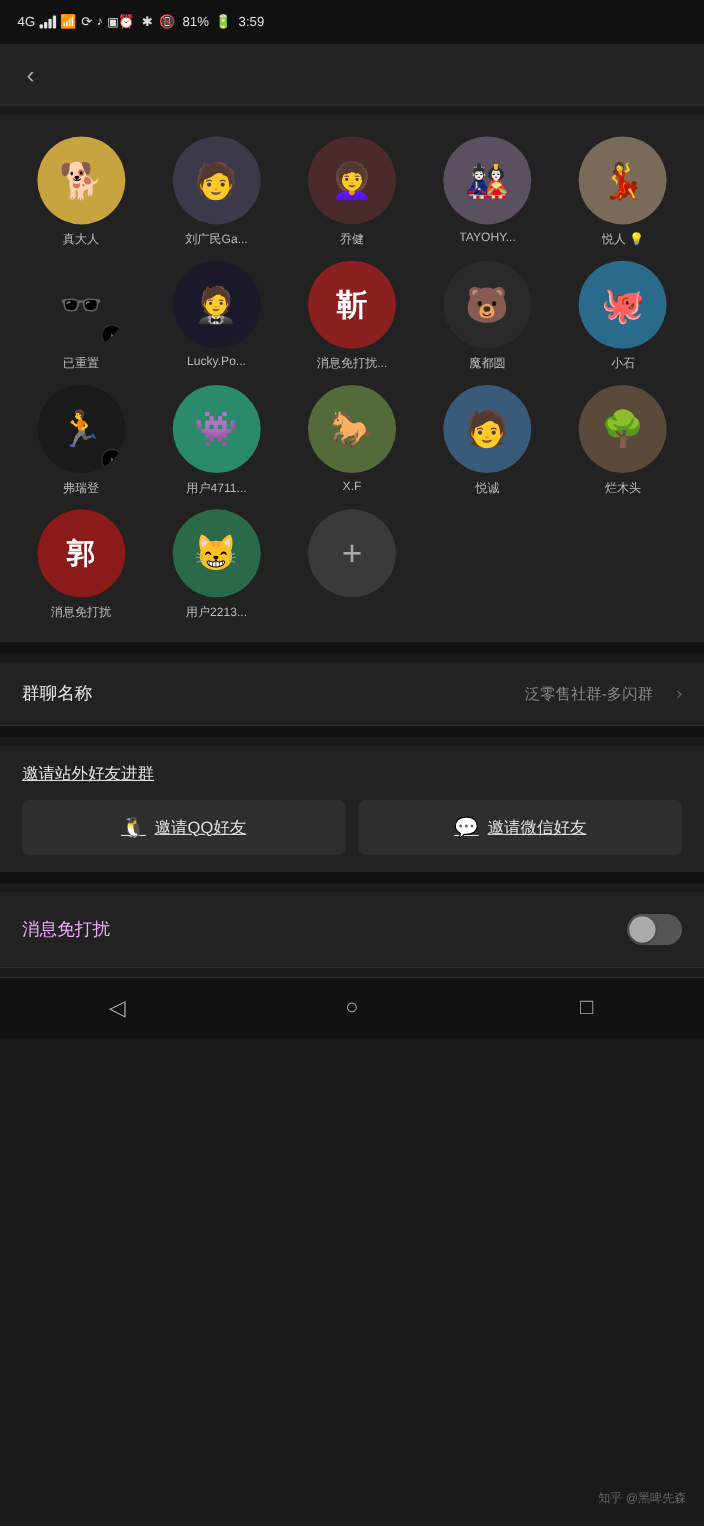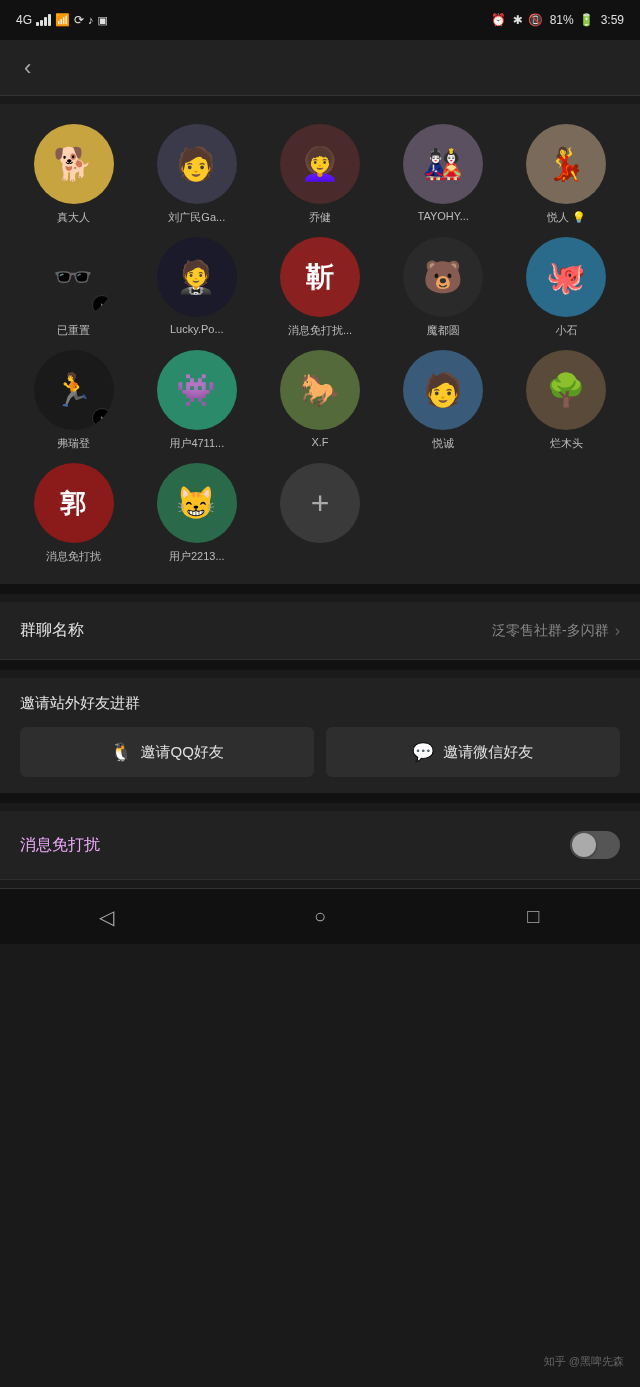--- a/index.html
+++ b/index.html
@@ -12,21 +12,20 @@
       min-height: 1387px;
       overflow-x: hidden;
     }
 
     
     .status-bar {
       background: #111;
       height: 40px;
       display: flex;
       align-items: center;
-      justify-content: space-between;
       padding: 0 16px;
       font-size: 13px;
       color: #e0e0e0;
     }
     .status-left { display: flex; align-items: center; gap: 4px; font-size: 12px; }
     .status-right { display: flex; align-items: center; gap: 6px; font-size: 12px; }
     .signal-bars { display: flex; align-items: flex-end; gap: 1px; }
     .signal-bar { background: #e0e0e0; width: 3px; border-radius: 1px; }
 
     
@@ -127,32 +126,33 @@
     }
     .settings-label {
       font-size: 16px;
       color: #e5e5e5;
     }
     .settings-value {
       font-size: 14px;
       color: #888;
       display: flex;
       align-items: center;
-      gap: 6px;
+      gap: 21px;
     }
     .chevron {
       color: #666;
       font-size: 16px;
     }
 
     
     .invite-section {
       background: #222;
       padding: 16px 20px;
       margin-top: 8px;
+      text-decoration: underline;
     }
     .invite-title {
       font-size: 15px;
       color: #e0e0e0;
       margin-bottom: 14px;
     }
     .invite-buttons {
       display: flex;
       gap: 12px;
     }

